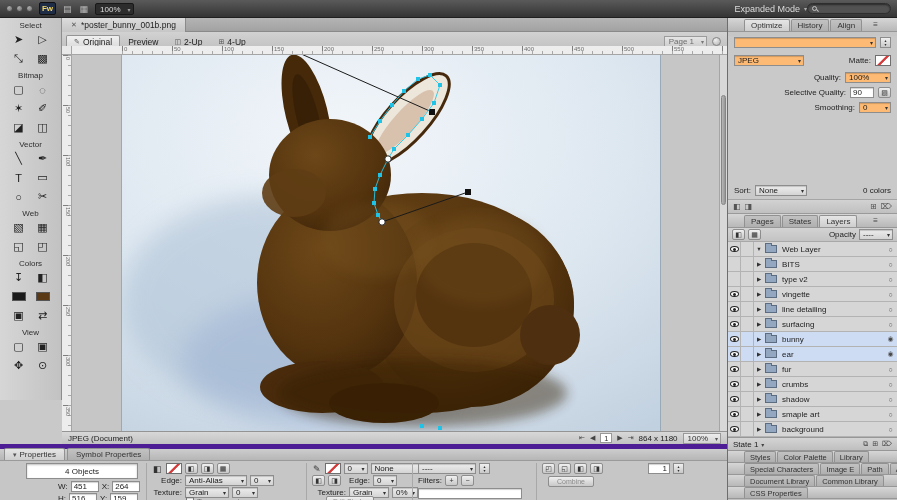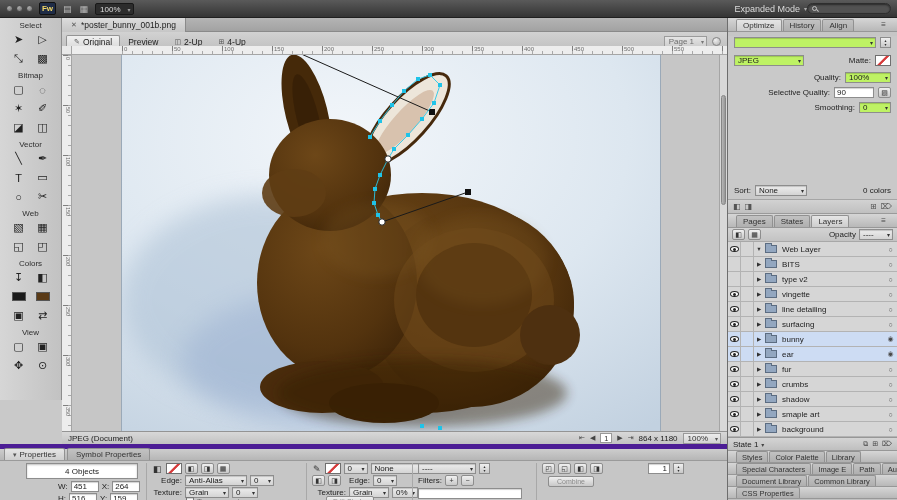--- a/index.html
+++ b/index.html
@@ -17,21 +17,21 @@
 .tb-right{margin-left:auto;display:flex;align-items:center;gap:0}
 .mode-select{display:flex;align-items:center;gap:4px;color:#ddd;font-size:9px}
 .mode-select .mcaret{font-size:6px;color:#aaa}
 .search-pill{width:84px;height:11px;border-radius:6px;background:#525252;border:1px solid #2e2e2e;box-shadow:inset 0 1px 2px rgba(0,0,0,.5);display:flex;align-items:center;padding:0 4px;gap:3px}
 .lens{width:5px;height:5px;border:1px solid #c2c2c2;border-radius:50%;position:relative;flex:0 0 auto}
 .lens::after{content:"";position:absolute;width:3px;height:1px;background:#c2c2c2;right:-3px;bottom:-1px;transform:rotate(45deg)}
 
 
 .lbl{font-size:8px;color:#222;white-space:nowrap}
 .dim{color:#6f6f6f}
-.dd{position:relative;background:#bef264;border:1px solid #8d8d8d;height:11px;line-height:10px;padding:0 11px 0 3px;font-size:8px;box-shadow:inset 0 1px 1px rgba(0,0,0,.18);white-space:nowrap;overflow:hidden}
+.dd{position:relative;background:#fdba74;border:1px solid #8d8d8d;height:11px;line-height:10px;padding:0 11px 0 3px;font-size:8px;box-shadow:inset 0 1px 1px rgba(0,0,0,.18);white-space:nowrap;overflow:hidden}
 .dd::after{content:"▾";position:absolute;right:2px;top:0;font-size:6px;color:#333}
 .dd.gray{background:linear-gradient(#ededed,#d4d4d4)}
 .inp{background:#fff;border:1px solid #8d8d8d;height:11px;line-height:10px;font-size:8px;padding:0 2px;box-shadow:inset 0 1px 1px rgba(0,0,0,.18);white-space:nowrap}
 .mini-btn{height:11px;min-width:13px;background:linear-gradient(#f0f0f0,#c8c8c8);border:1px solid #8d8d8d;font-size:7px;display:inline-flex;align-items:center;justify-content:center;color:#333;border-radius:2px}
 .mini-btn.disabled{color:#8a8a8a}
 .stepper{width:11px;height:11px;background:linear-gradient(#f0f0f0,#c8c8c8);border:1px solid #8d8d8d;display:inline-flex;flex-direction:column;align-items:center;justify-content:center;font-size:4px;line-height:4px;color:#333}
 .stepper::before{content:"▴"}.stepper::after{content:"▾"}
 .swatch-none{width:16px;height:11px;border:1px solid #6f6f6f;background:linear-gradient(135deg,#fff 42%,#d63b3b 46%,#d63b3b 56%,#fff 60%)}
 .cb{width:8px;height:8px;background:#fff;border:1px solid #777;display:inline-block;box-shadow:inset 0 1px 1px rgba(0,0,0,.2)}
 
@@ -84,21 +84,21 @@
 .ptab{height:12px;padding:0 8px;font-size:8px;display:flex;align-items:center;gap:3px;background:linear-gradient(#c2c2c2,#afafaf);border:1px solid #919191;border-bottom:none;border-radius:2px 2px 0 0;color:#333;white-space:nowrap}
 .ptab.active{background:linear-gradient(#e5e5e5,#cecece)}
 .ptab .picon{font-size:7px;color:#555}
 .props-content{position:relative;height:43px;overflow:hidden}
 .pc{position:absolute;display:flex;align-items:center;gap:3px}
 .obj-box{position:absolute;left:26px;top:2px;width:112px;height:16px;background:#fff;border:1px solid #8d8d8d;box-shadow:inset 0 1px 2px rgba(0,0,0,.25);display:flex;align-items:center;justify-content:center;font-size:8px;color:#222}
 .vline{position:absolute;top:2px;bottom:2px;width:1px;background:#a8a8a8}
 
 
 .rightcol{position:absolute;left:727px;top:18px;width:170px;height:482px;background:#c6c6c6;border-left:1px solid #6d6d6d;z-index:10}
-.panel-tabs{height:14px;background:linear-gradient(#d6d6d6,#b8b8b8);border-bottom:1px solid #979797;display:flex;align-items:flex-end;padding:0 8px;gap:1px}
+.panel-tabs{height:14px;background:linear-gradient(#d6d6d6,#b8b8b8);border-bottom:1px solid #979797;display:flex;align-items:flex-end;padding:0 16px;gap:1px}
 .panel-tabs .ptab{height:12px;padding:0 6px}
 .pmenu{margin-left:auto;font-size:8px;color:#444;padding:0 3px;align-self:center}
 .opt-body{position:relative;height:178px;border-bottom:1px solid #9a9a9a;background:#c9c9c9}
 .orow{display:flex;align-items:center;gap:4px;padding:0 6px;height:13px}
 .orow.right{justify-content:flex-end}
 .opt-sort{position:absolute;left:0;right:0;bottom:16px;display:flex;align-items:center;gap:4px;padding:0 6px;height:13px}
 .opt-strip{position:absolute;left:0;right:0;bottom:0;height:14px;border-top:1px solid #a5a5a5;background:linear-gradient(#d2d2d2,#c0c0c0);display:flex;align-items:center;padding:0 5px;gap:4px;font-size:8px;color:#555}
 .opacity-row{height:14px;display:flex;align-items:center;gap:3px;padding:0 4px;background:linear-gradient(#d3d3d3,#c3c3c3);border-bottom:1px solid #a8a8a8;font-size:8px}
 .layer-list{height:195px;background:#cfcfcf;overflow:hidden}
 .layer-row{height:15px;display:flex;align-items:center;border-bottom:1px solid #b3b3b3;background:#d6d6d6;font-size:8px;color:#1c1c1c}
@@ -550,21 +550,21 @@
         <span class="dd" style="width:70px">JPEG</span>
         <span class="lbl" style="margin-left:auto">Matte:</span>
         <span class="swatch-none"></span>
       </div>
       <div class="orow right" style="margin-top:4px">
         <span class="lbl">Quality:</span>
         <span class="dd" style="width:46px">100%</span>
       </div>
       <div class="orow right" style="margin-top:2px">
         <span class="lbl">Selective Quality:</span>
-        <span class="inp" style="width:40px">90</span>
+        <span class="inp" style="width:24px">90</span>
         <span class="mini-btn">▨</span>
       </div>
       <div class="orow right" style="margin-top:2px">
         <span class="lbl">Smoothing:</span>
         <span class="dd" style="width:32px">0</span>
       </div>
       <div class="opt-sort">
         <span class="lbl">Sort:</span>
         <span class="dd gray" style="width:52px">None</span>
         <span class="lbl" style="margin-left:auto">0 colors</span>

